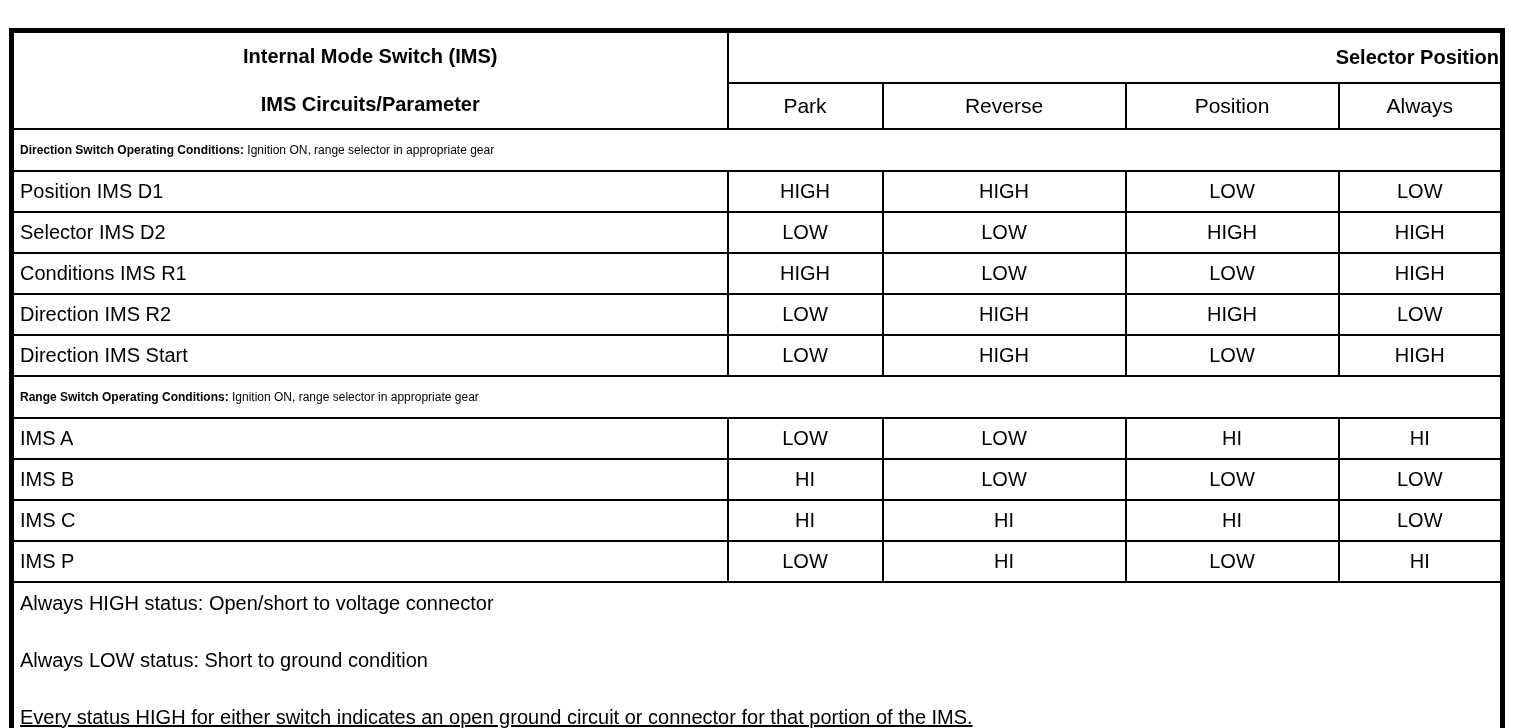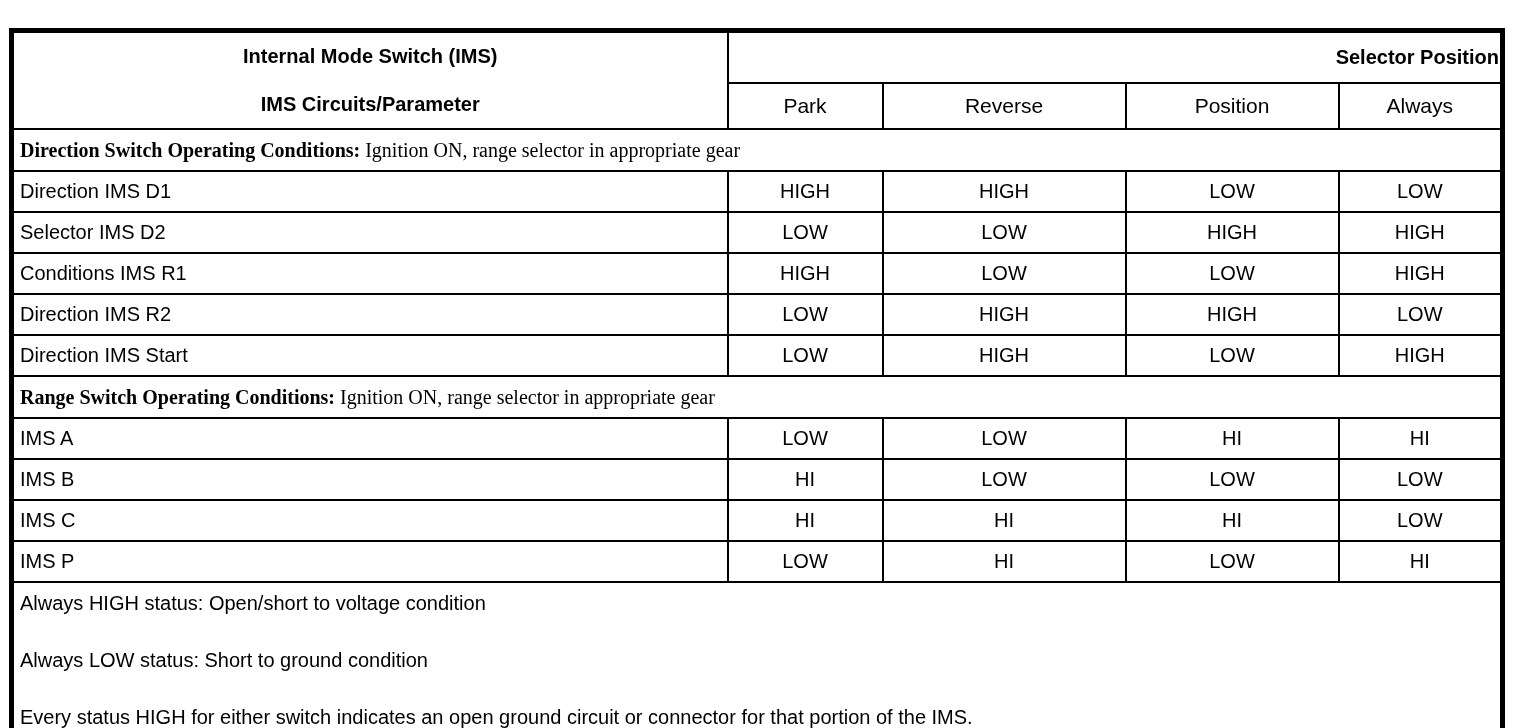--- a/index.html
+++ b/index.html
@@ -54,41 +54,40 @@
   }
   tr.hr2 td {
     height: 40px;
     text-align: center;
     font-weight: normal;
     font-size: 21px;
   }
   tr.section td {
     height: 38px;
     padding-left: 6px;
-    font-size: 20px;
-    font-family: Liberation Serif, serif;
+    font-size: 12px;
   }
   tr.section .b { font-weight: bold; }
   tr.data td { height: 37px; }
   td.row-label {
     padding-left: 6px;
     text-align: left;
   }
   td.val {
     text-align: center;
   }
   td.foot {
     height: 148px;
     vertical-align: top;
     padding: 9px 6px 0 6px;
   }
   td.foot p {
     margin: 0 0 34px 0;
   }
-  td.foot p:last-child { margin-bottom: 0; }
+  td.foot p:last-child { margin-bottom: 0; text-decoration: underline; }
 </style>
 </head>
 <body>
 
 <div class="table-wrap">
   <table class="ims">
     <colgroup>
       <col style="width:716px">
       <col style="width:155px">
       <col style="width:243px">
@@ -114,21 +113,21 @@
       <td>Always</td>
     </tr>
 
     <tr class="section">
       <td colspan="5">
         <span class="b">Direction Switch Operating Conditions:</span><span> Ignition ON, range selector in appropriate gear</span>
       </td>
     </tr>
 
     <tr class="data">
-      <td class="row-label">Direction IMS D1</td>
+      <td class="row-label">Position IMS D1</td>
       <td class="val">HIGH</td>
       <td class="val">HIGH</td>
       <td class="val">LOW</td>
       <td class="val">LOW</td>
     </tr>
     <tr class="data">
       <td class="row-label">Selector IMS D2</td>
       <td class="val">LOW</td>
       <td class="val">LOW</td>
       <td class="val">HIGH</td>
@@ -186,20 +185,20 @@
     <tr class="data">
       <td class="row-label">IMS P</td>
       <td class="val">LOW</td>
       <td class="val">HI</td>
       <td class="val">LOW</td>
       <td class="val">HI</td>
     </tr>
 
     <tr>
       <td class="foot" colspan="5">
-        <p>Always HIGH status: Open/short to voltage condition</p>
+        <p>Always HIGH status: Open/short to voltage connector</p>
         <p>Always LOW status: Short to ground condition</p>
         <p>Every status HIGH for either switch indicates an open ground circuit or connector for that portion of the IMS.</p>
       </td>
     </tr>
   </tbody>
     </table>
 </div>
 
 </body></html>

